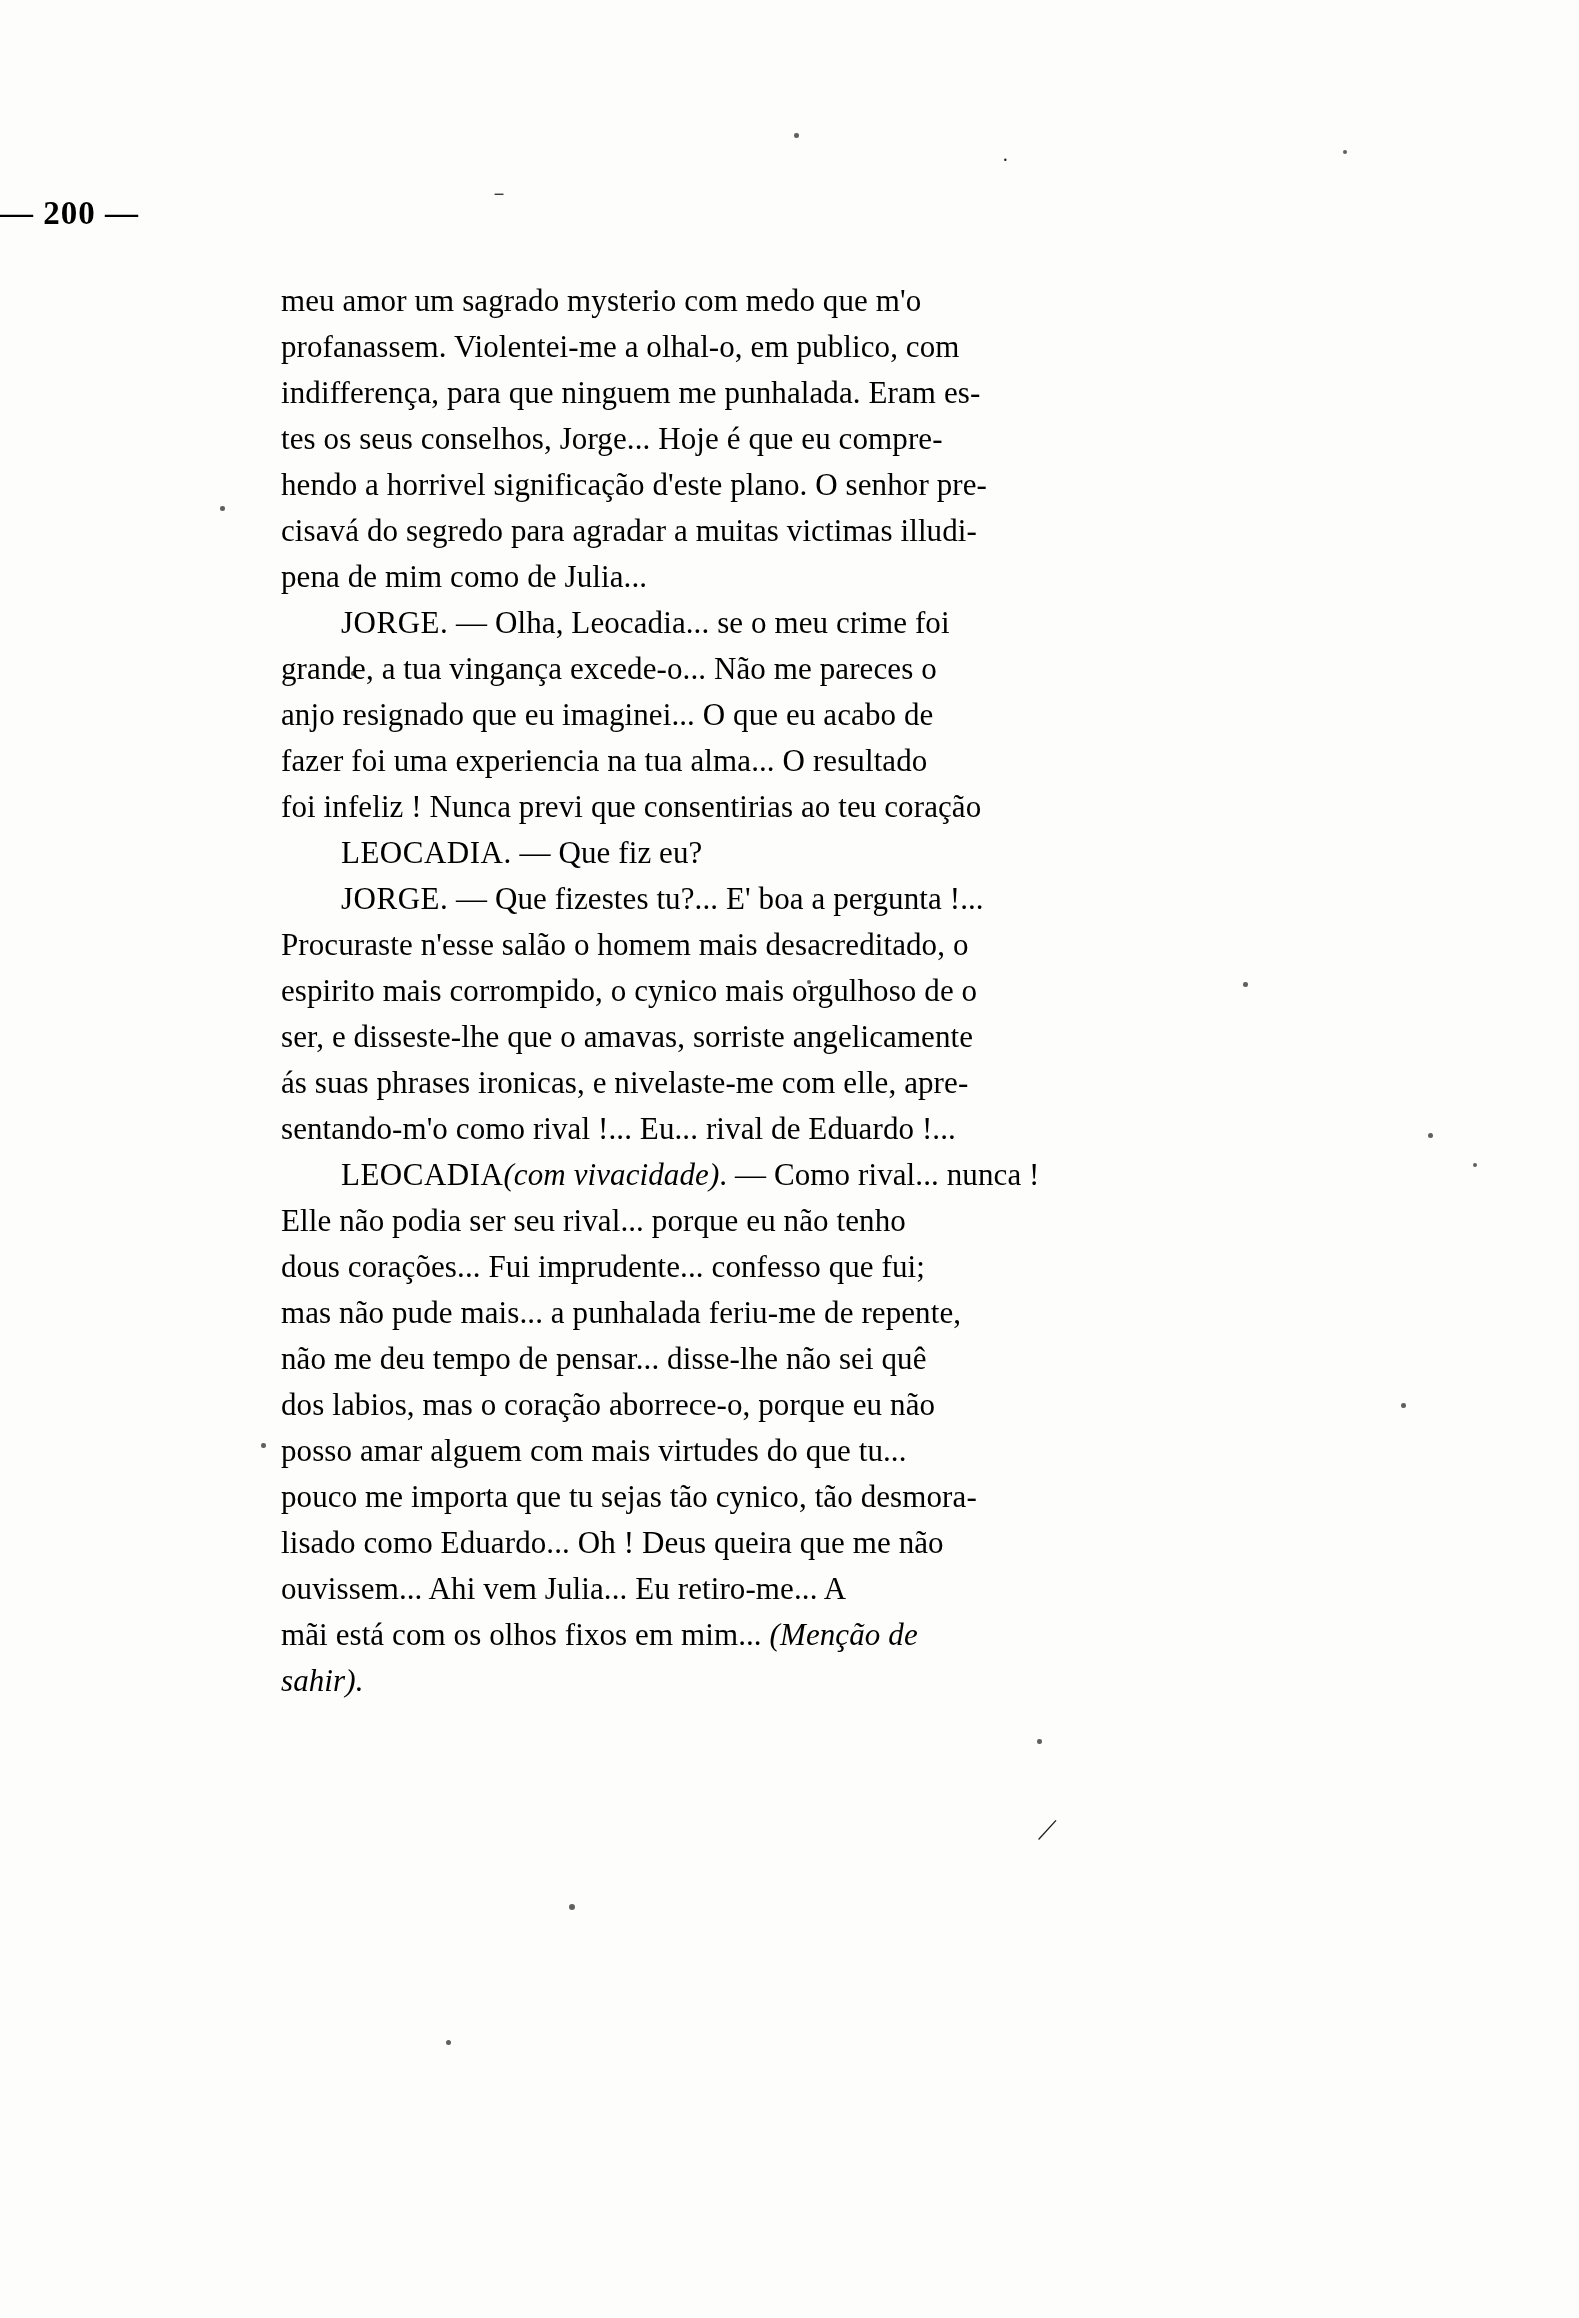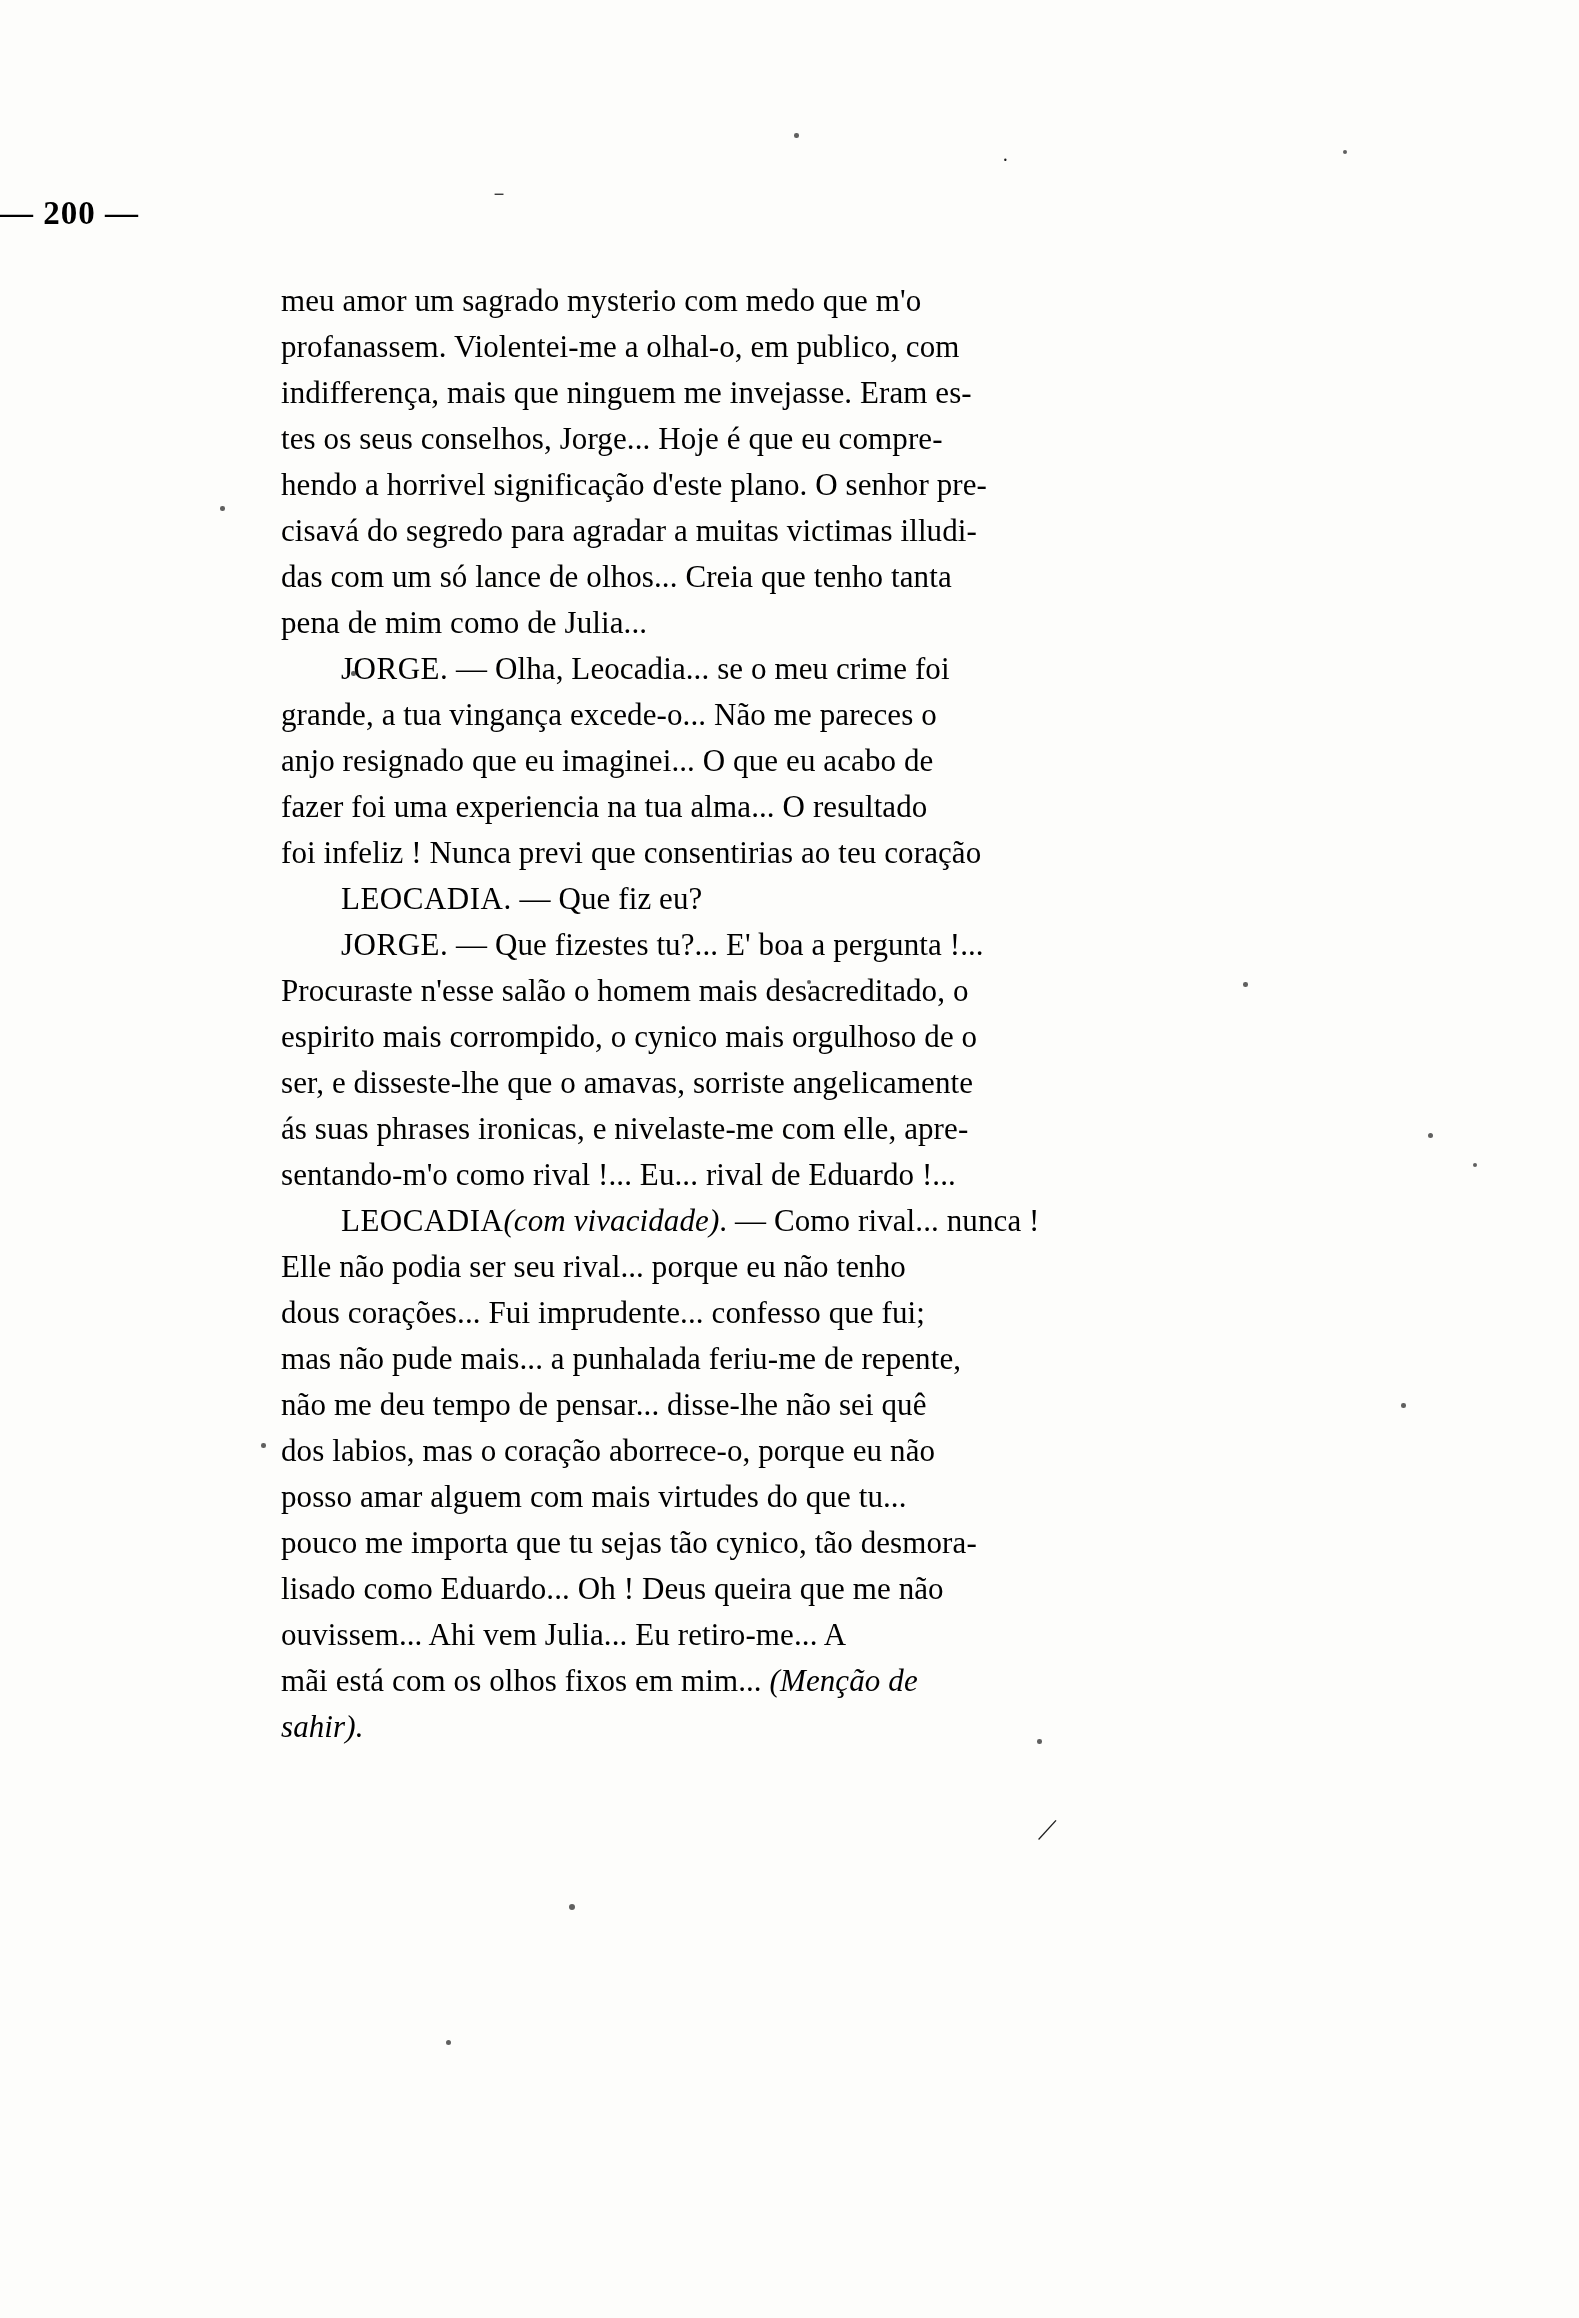--- a/index.html
+++ b/index.html
@@ -111,25 +111,24 @@
   <div class="page-number-line">
     <span class="dash">—</span>
     <span>200</span>
     <span class="dash">—</span>
   </div>
 
   <div class="text-block">
 
     <p class="line">meu amor um sagrado mysterio com medo que m'o</p>
     <p class="line">profanassem. Violentei-me a olhal-o, em publico, com</p>
-    <p class="line">indifferença, mais que ninguem me invejasse. Eram es-</p>
+    <p class="line">indifferença, para que ninguem me punhalada. Eram es-</p>
     <p class="line">tes os seus conselhos, Jorge... Hoje é que eu compre-</p>
     <p class="line">hendo a horrivel significação d'este plano. O senhor pre-</p>
     <p class="line">cisavá do segredo para agradar a muitas victimas illudi-</p>
-    <p class="line">das com um só lance de olhos... Creia que tenho tanta</p>
     <p class="line">pena de mim como de Julia...</p>
 
     <p class="line indent"><span class="smallcaps">JORGE.</span><span> — Olha, Leocadia... se o meu crime foi</span></p>
     <p class="line">grande, a tua vingança excede-o... Não me pareces o</p>
     <p class="line">anjo resignado que eu imaginei... O que eu acabo de</p>
     <p class="line">fazer foi uma experiencia na tua alma... O resultado</p>
     <p class="line">foi infeliz ! Nunca previ que consentirias ao teu coração</p>
 
     <p class="line indent"><span class="smallcaps">LEOCADIA.</span><span> — Que fiz eu?</span></p>
 

